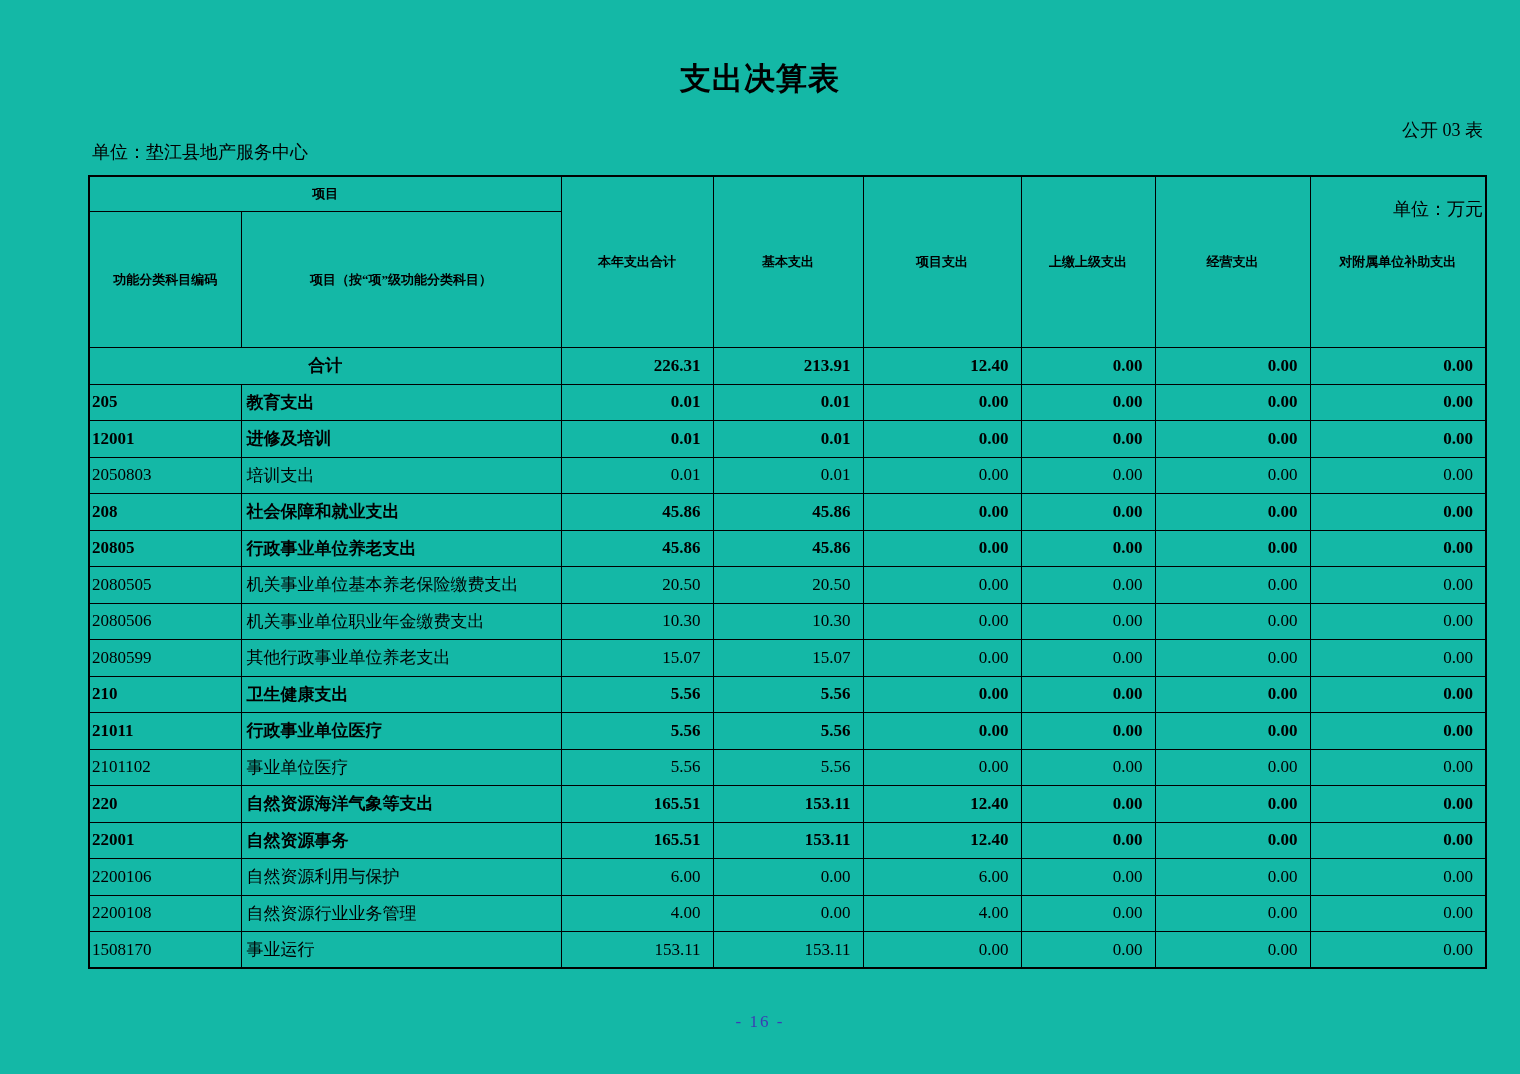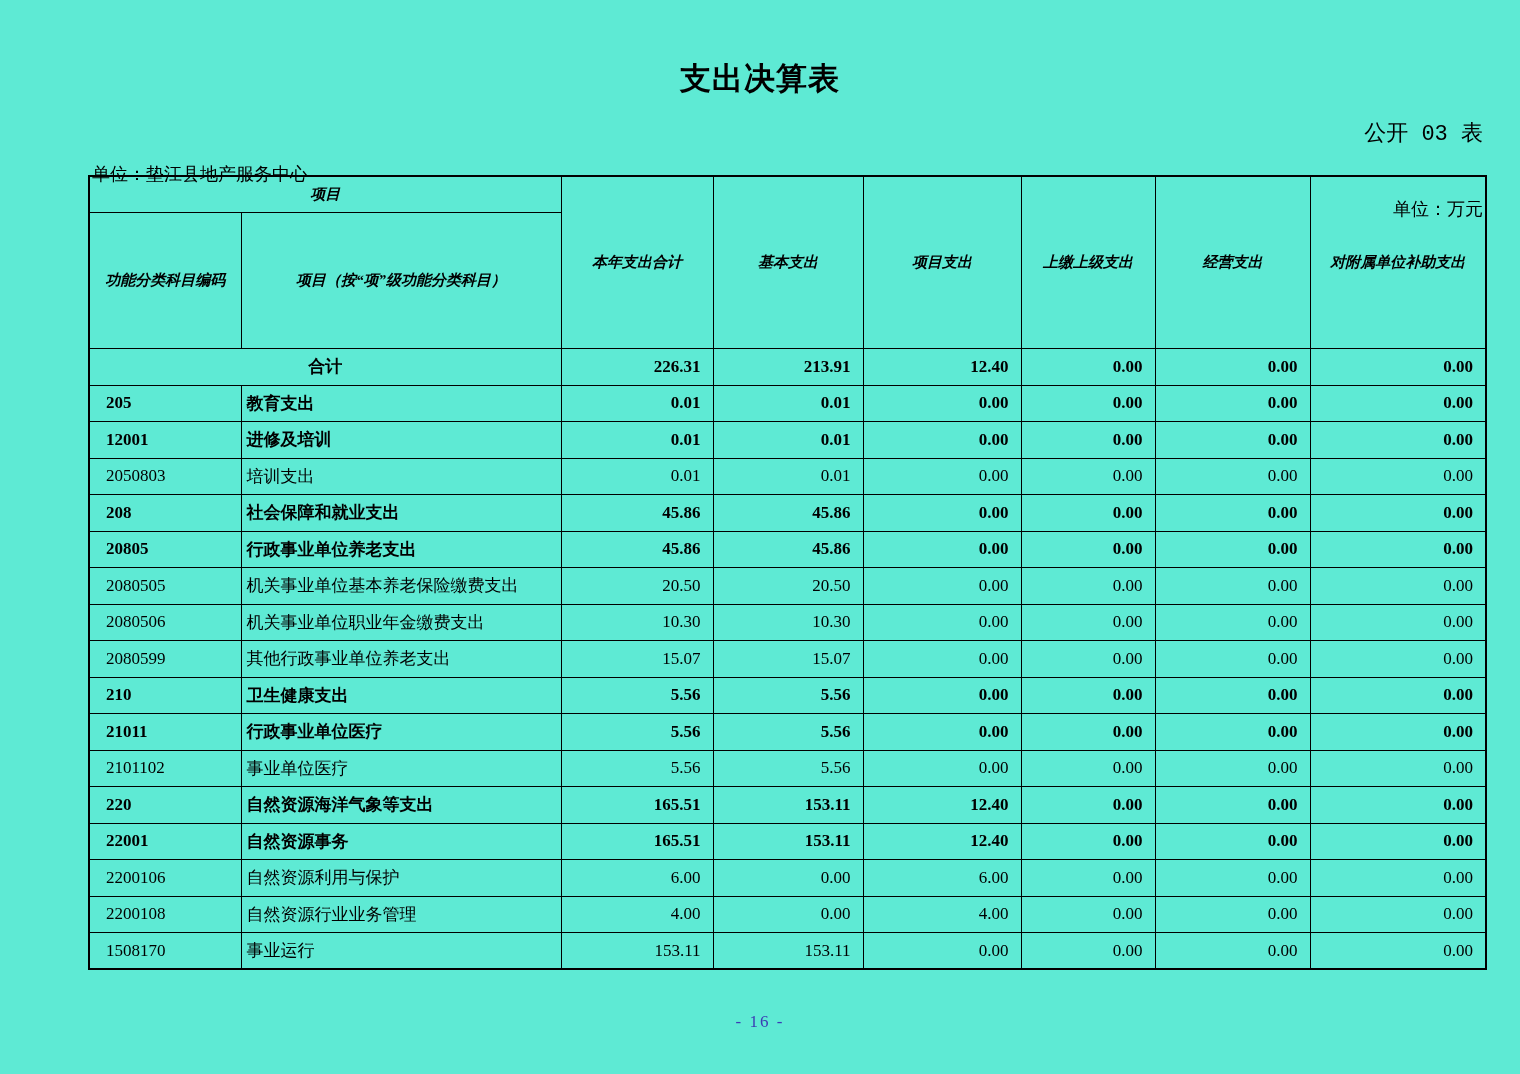--- a/index.html
+++ b/index.html
@@ -2,44 +2,43 @@
 <html><head>
 <meta charset="utf-8">
 <style>
   * { box-sizing: border-box; }
   html, body { margin: 0; padding: 0; background: #ffffff; }
   body { font-family: "Liberation Serif", "DejaVu Serif", serif; color: #000; }
   .page {
     position: relative;
     width: 1520px;
     height: 1074px;
-    background: #5eead4;
+    background: #14b8a6;
     overflow: hidden;
   }
   .title {
     position: absolute;
     top: 58px;
     left: 0;
     width: 100%;
     text-align: center;
     font-size: 31px;
     font-weight: bold;
     letter-spacing: 1px;
   }
   .form-number {
     position: absolute;
     top: 118px;
     right: 37px;
-    font-size: 22px;
+    font-size: 18px;
     text-align: left;
-    font-family: Liberation Mono, monospace;
   }
   .unit-left {
     position: absolute;
-    top: 162px;
+    top: 140px;
     left: 92px;
     font-size: 18px;
   }
   .unit-right {
     position: absolute;
     top: 150px;
     right: 37px;
     font-size: 18px;
     text-align: right;
     margin-top: 47px;
@@ -50,39 +49,38 @@
     left: 88px;
     width: 1397px;
     border-collapse: collapse;
     table-layout: fixed;
   }
   table.expenditure, table.expenditure th, table.expenditure td {
     border: 1px solid #000;
   }
   table.expenditure { border-width: 2px; }
   th {
-    font-size: 15px;
+    font-size: 13px;
     font-weight: bold;
     text-align: center;
     vertical-align: middle;
     padding: 8px 2px;
     overflow: hidden;
-    font-style: italic;
   }
   thead tr.hdr-top th.group { height: 34px; }
   thead tr.hdr-bottom th { height: 136px; }
   td {
     font-size: 17px;
     vertical-align: middle;
     padding: 0;
     overflow: hidden;
     white-space: nowrap;
   }
   tbody tr { height: 36.5px; }
-  td.code { text-align: left; padding-left: 16px; }
+  td.code { text-align: left; padding-left: 2px; }
   td.name { text-align: left; padding-left: 5px; }
   td.num  { text-align: right; padding-right: 12px; }
   td.merged { text-align: center; padding-left: 0; }
   tr.bold td { font-weight: bold; }
   .page-number {
     position: absolute;
     top: 1012px;
     left: 0;
     width: 100%;
     text-align: center;

